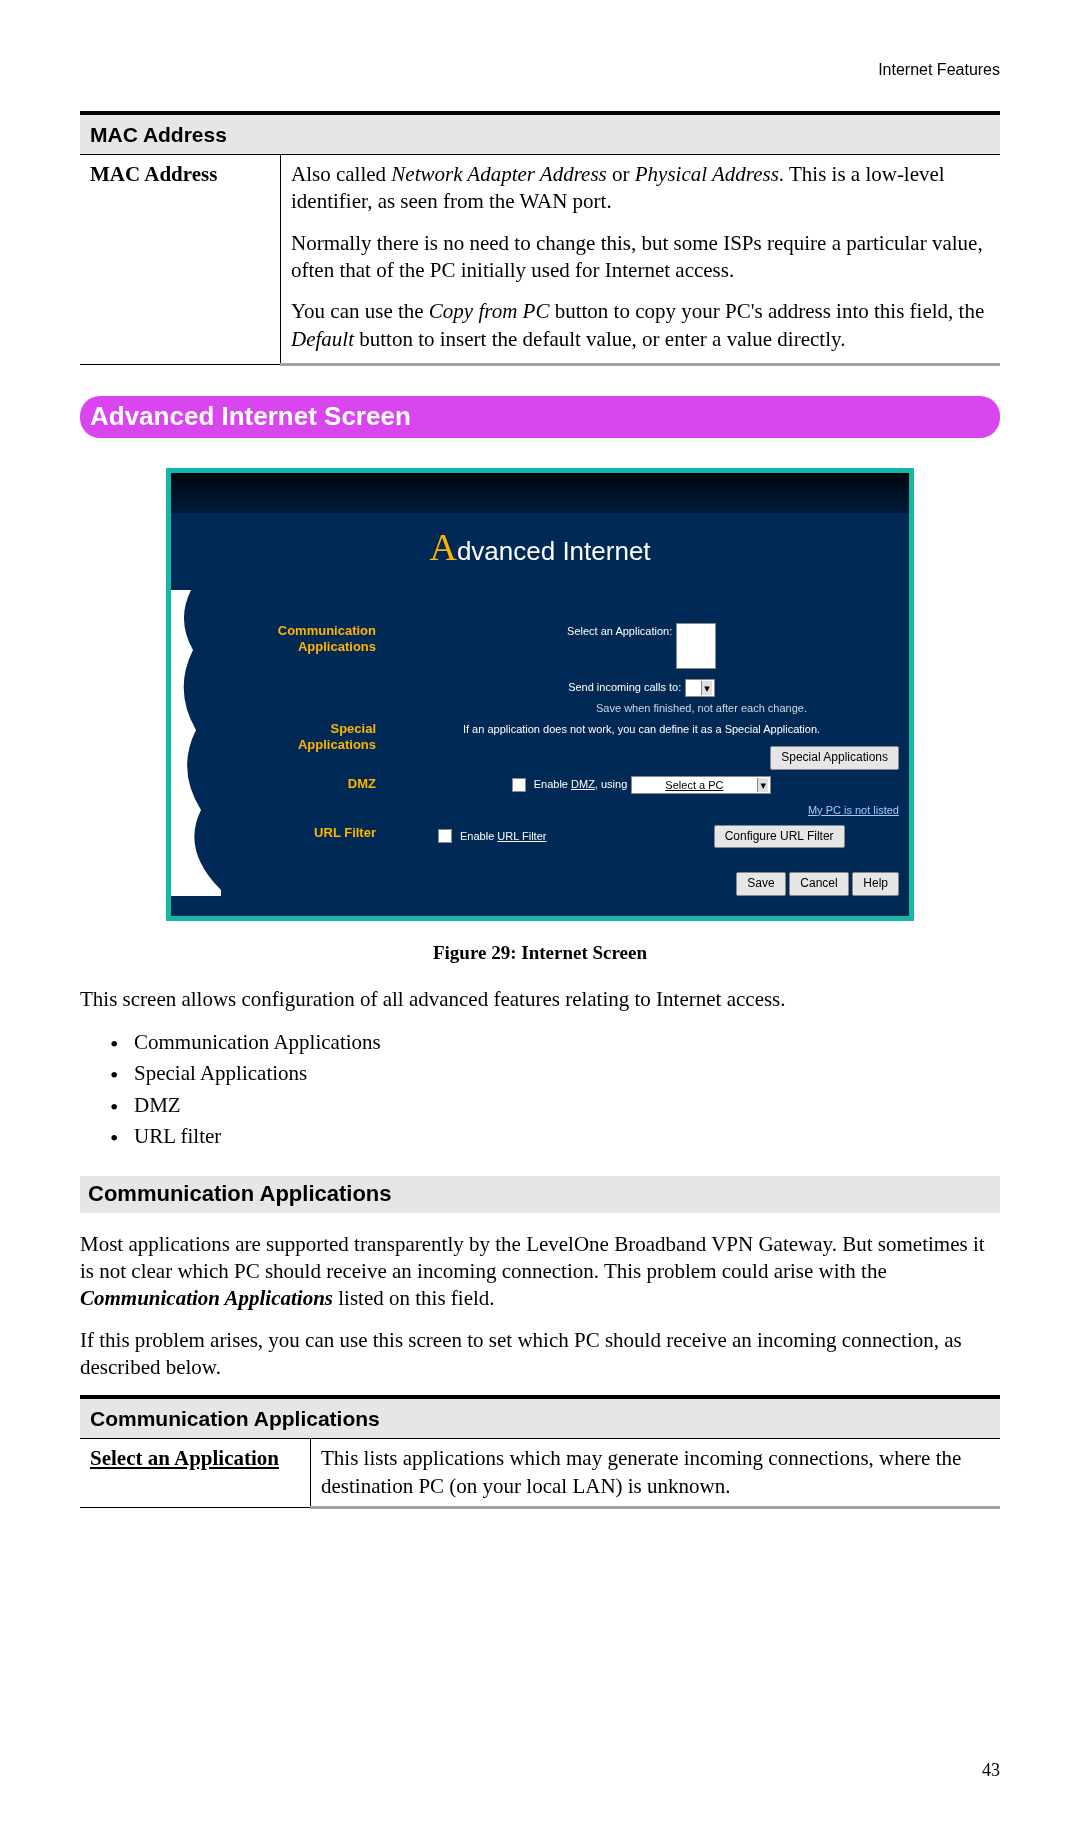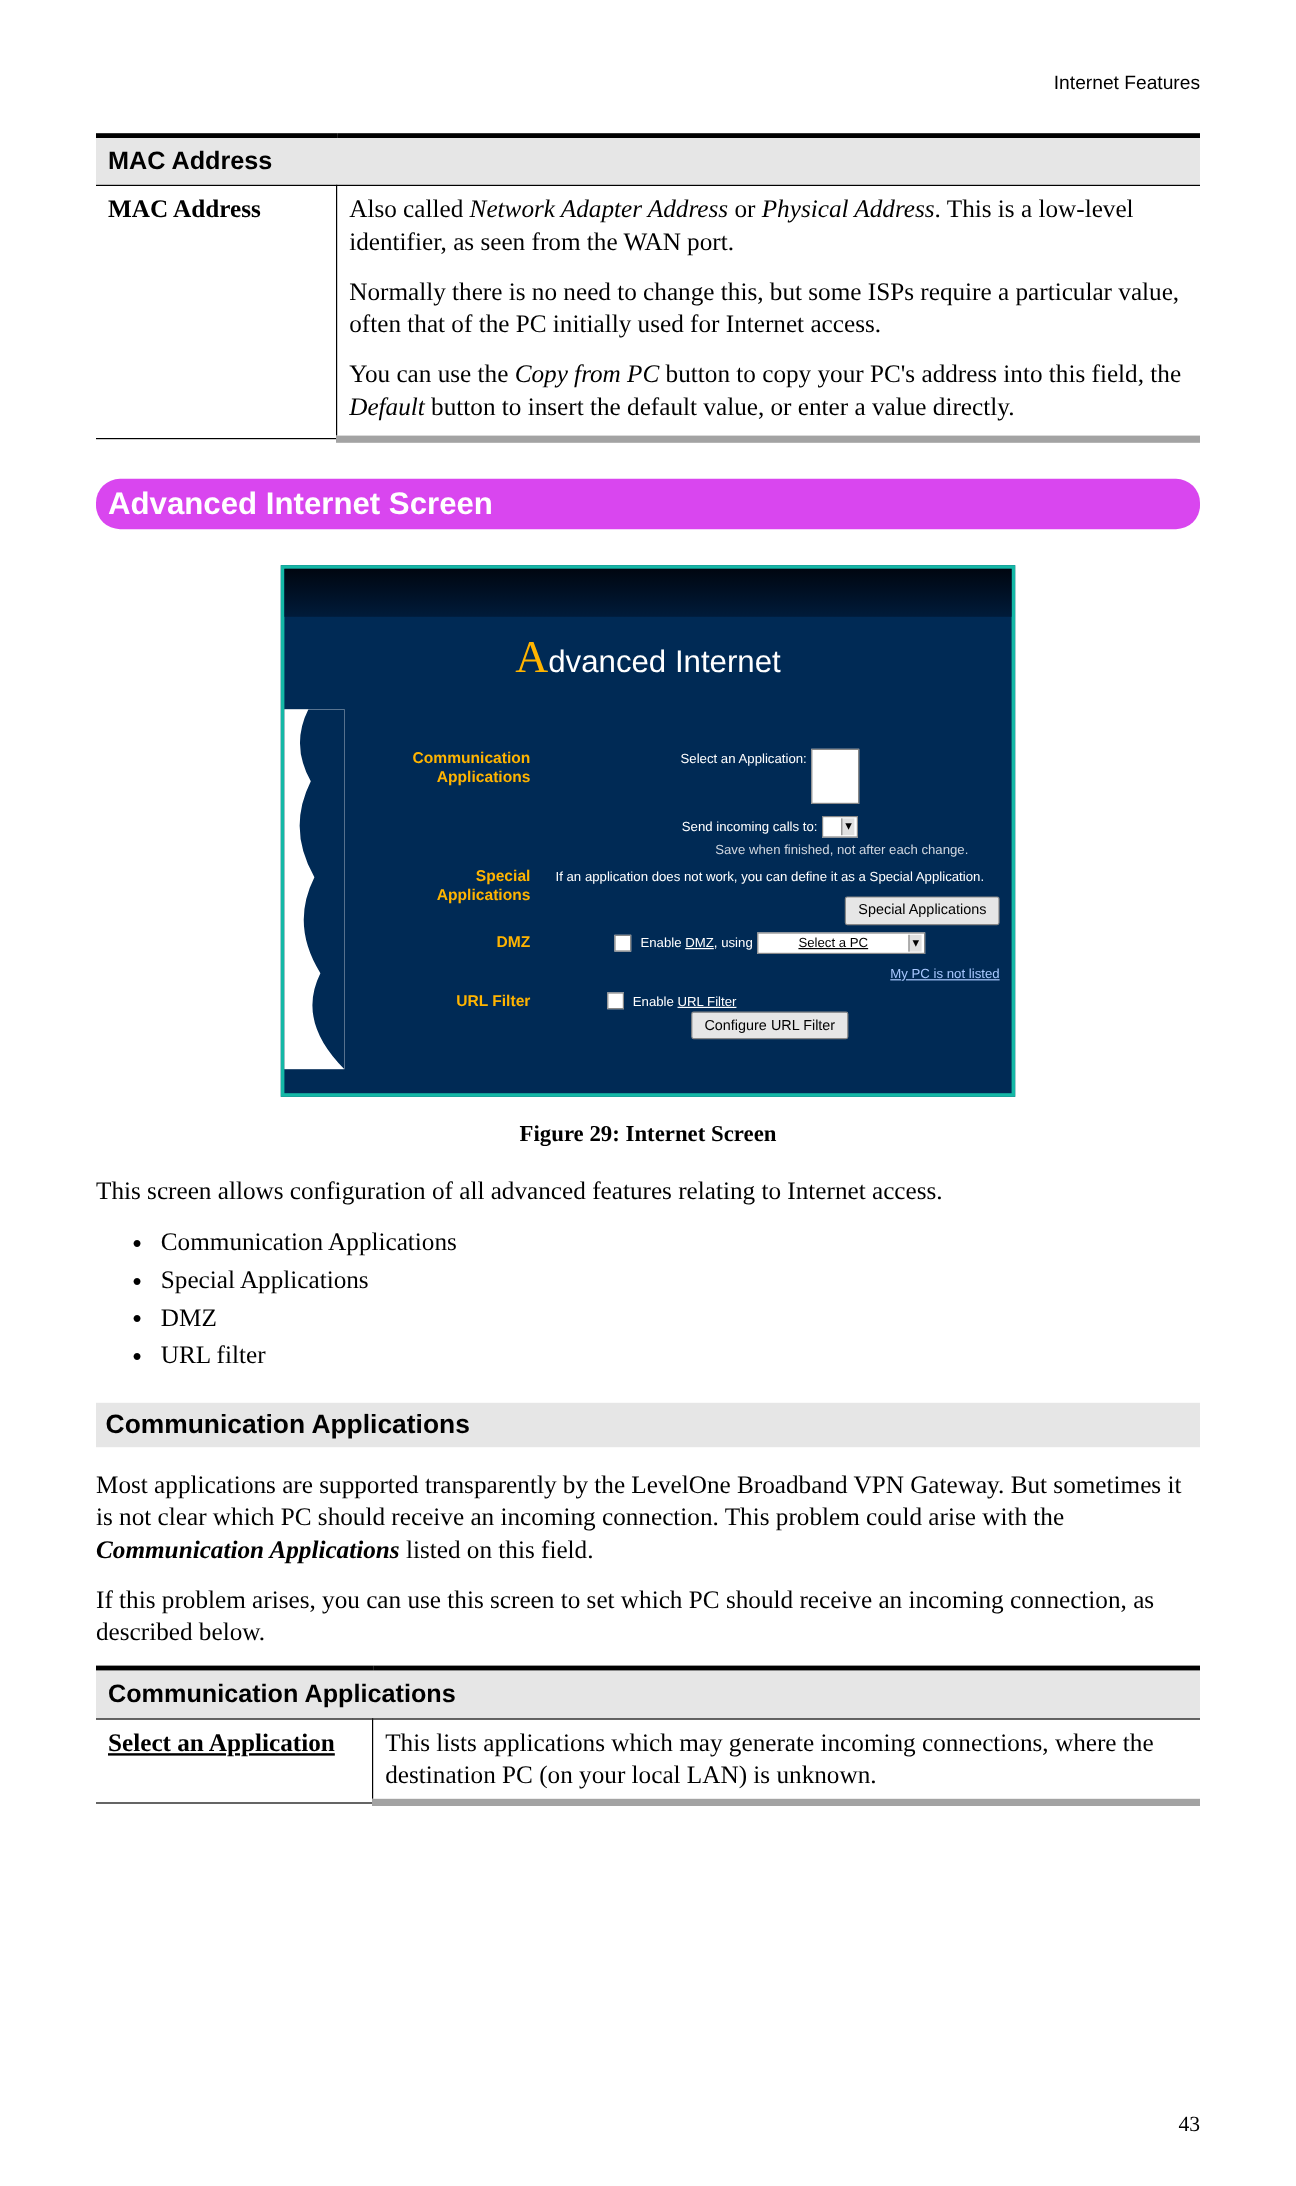--- a/index.html
+++ b/index.html
@@ -47,46 +47,46 @@
     font-weight: bold;
     width: 180px;
     border-left: none;
     border-right: 1px solid #000;
     border-bottom: 1px solid #000;
     border-top: none;
   }
   table.simple .value {
     border-right: none;
     border-left: none;
-    border-bottom: 6px solid #a3a3a3;
+    border-bottom: 3px solid #a3a3a3;
     border-top: none;
   }
   .section-bar {
     background: #d946ef;
     color: #fff;
     font-family: Arial, Helvetica, sans-serif;
     font-weight: bold;
     font-size: 26px;
     padding: 4px 10px;
     margin: 30px 0 30px 0;
     border-radius: 20px;
   }
   .figure-wrap {
     text-align: center;
     margin: 0 auto 20px auto;
   }
   .ui {
-    width: 612px;
+    width: 748px;
     margin: 0 auto;
     background: #002a55;
     color: #fff;
     font-family: Arial, Helvetica, sans-serif;
     font-size: 13px;
     position: relative;
-    border: 3px solid #14b8a6;
+    border: 5px solid #14b8a6;
     box-sizing: border-box;
   }
   .ui-top {
     height: 40px;
     background: linear-gradient(#000610, #001b3a);
   }
   .ui-title {
     text-align: center;
     font-size: 26px;
     padding: 10px 0 18px 0;
@@ -292,20 +292,25 @@
           <div class="row">
             <div class="lab">URL Filter</div>
             <div class="ctl">
               <span class="cb"></span>
               <span class="small"><span>Enable </span><span style="text-decoration:underline;">URL Filter</span></span>
               <span style="display:inline-block; width:160px;"></span>
               <span class="mini-btn">Configure URL Filter</span>
             </div>
           </div>
 
+          <div class="btn-row" style="margin-top:24px;">
+            <span class="mini-btn">Save</span>
+            <span class="mini-btn">Cancel</span>
+            <span class="mini-btn">Help</span>
+          </div>
 
         </div>
       </div>
     </div>
   </div>
 
   <div class="caption">Figure 29: Internet Screen</div>
 
   <p>This screen allows configuration of all advanced features relating to Internet access.</p>
 

